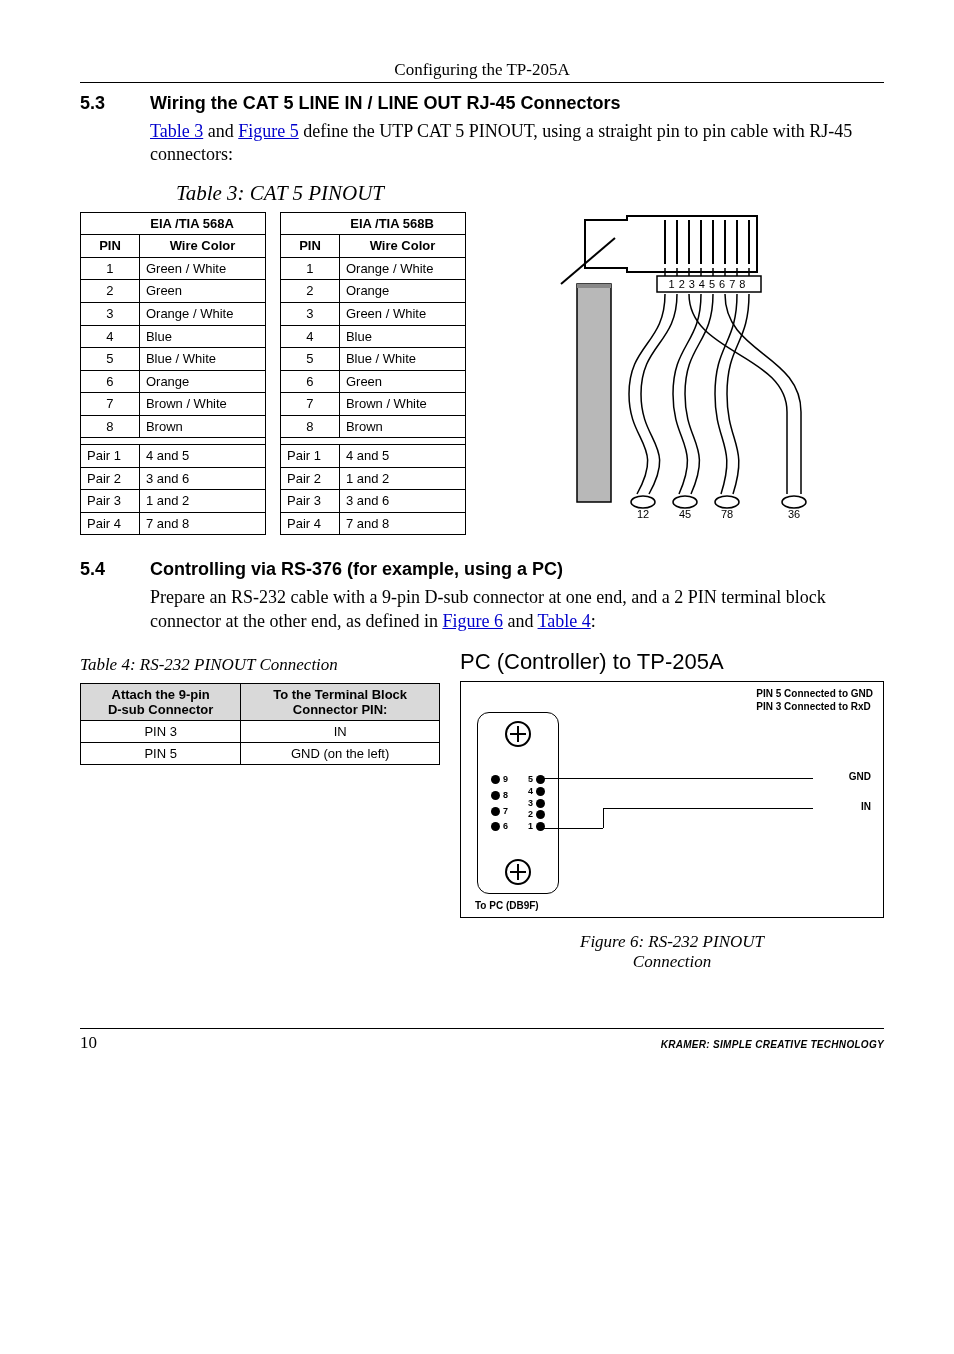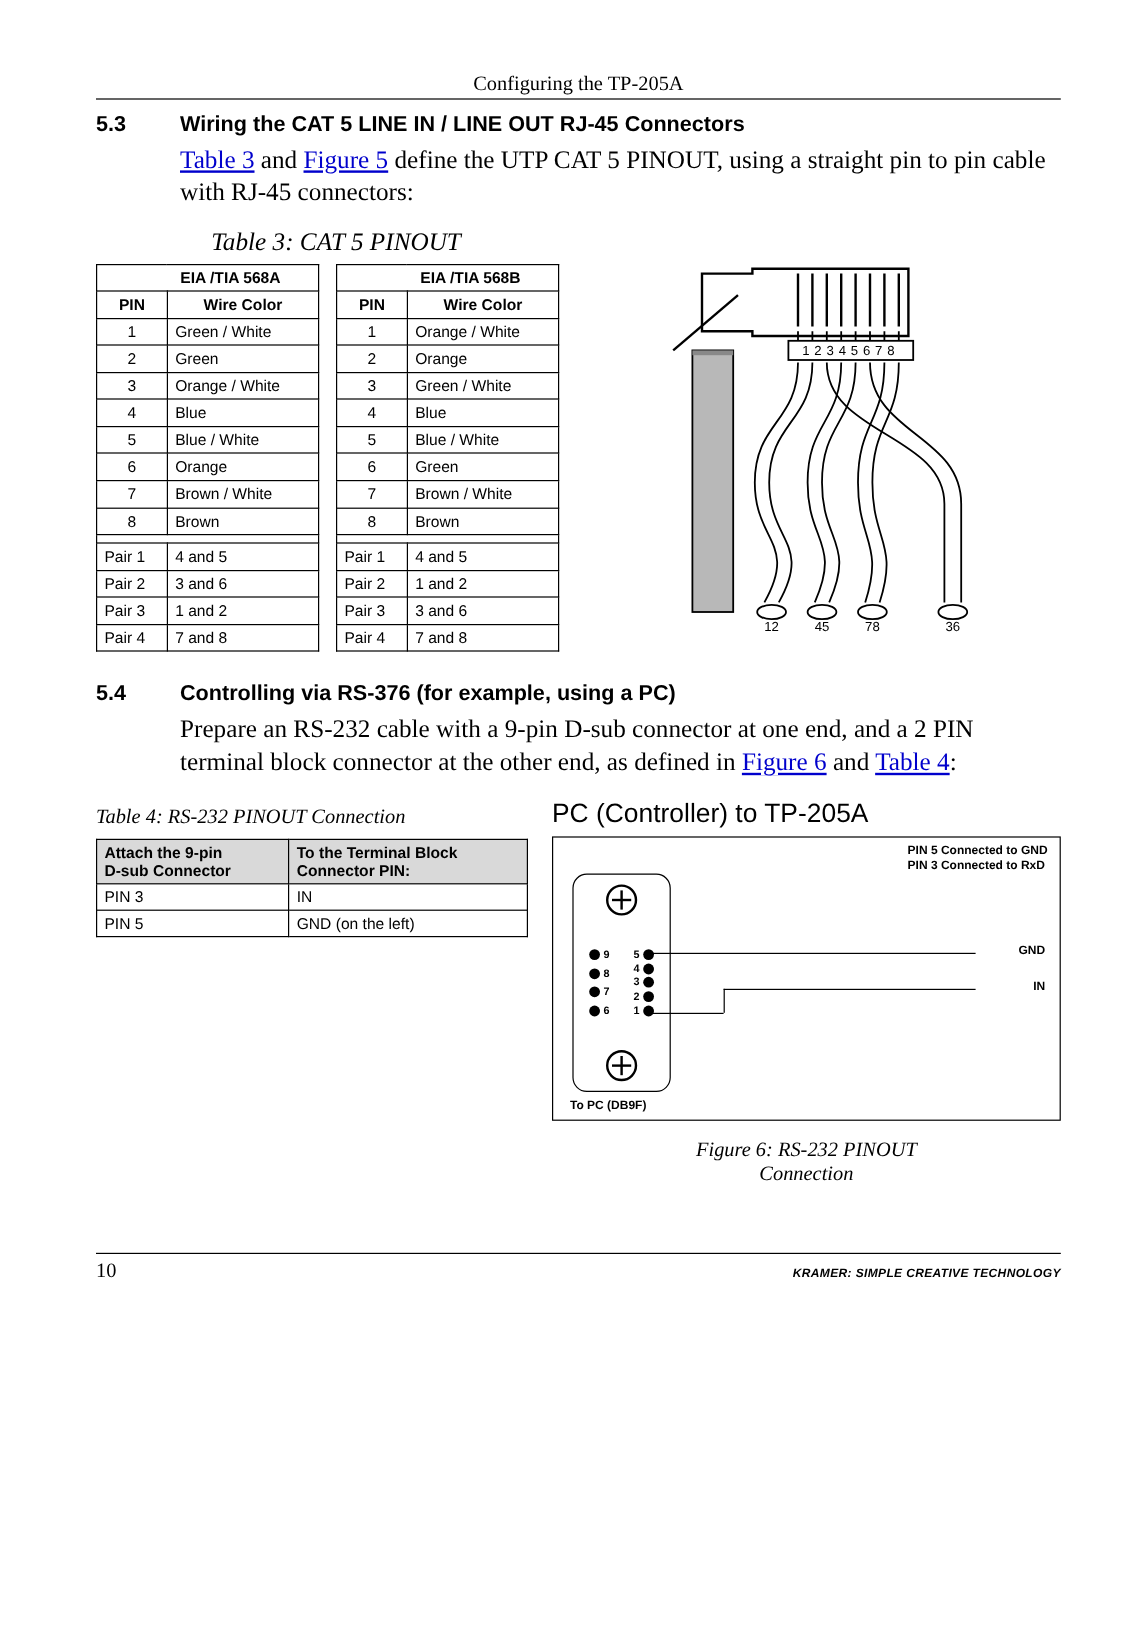--- a/index.html
+++ b/index.html
@@ -34,21 +34,21 @@
     width: 50px;
     flex-shrink: 0;
   }
   .sec-title {
     font-family: Arial, Helvetica, sans-serif;
     font-weight: bold;
     font-size: 18px;
   }
   .body-indent {
     margin-left: 70px;
-    font-size: 21px;
+    font-size: 18px;
     line-height: 1.3;
   }
   .link {
     color: #0000cc;
     text-decoration: underline;
   }
   .caption-row {
     display: flex;
     margin: 14px 0 6px 0;
   }
@@ -118,21 +118,21 @@
   }
   table.rs {
     border-collapse: collapse;
     font-family: Arial, Helvetica, sans-serif;
     font-size: 13px;
     width: 100%;
   }
   table.rs th, table.rs td {
     border: 1px solid #000;
     padding: 3px 6px;
-    text-align: left;
+    text-align: center;
   }
   table.rs th {
     background: #d9d9d9;
     font-weight: bold;
   }
   .rs232-right { flex: 1; }
   .pc-title {
     font-family: Arial, Helvetica, sans-serif;
     font-size: 22px;
     margin-bottom: 6px;

